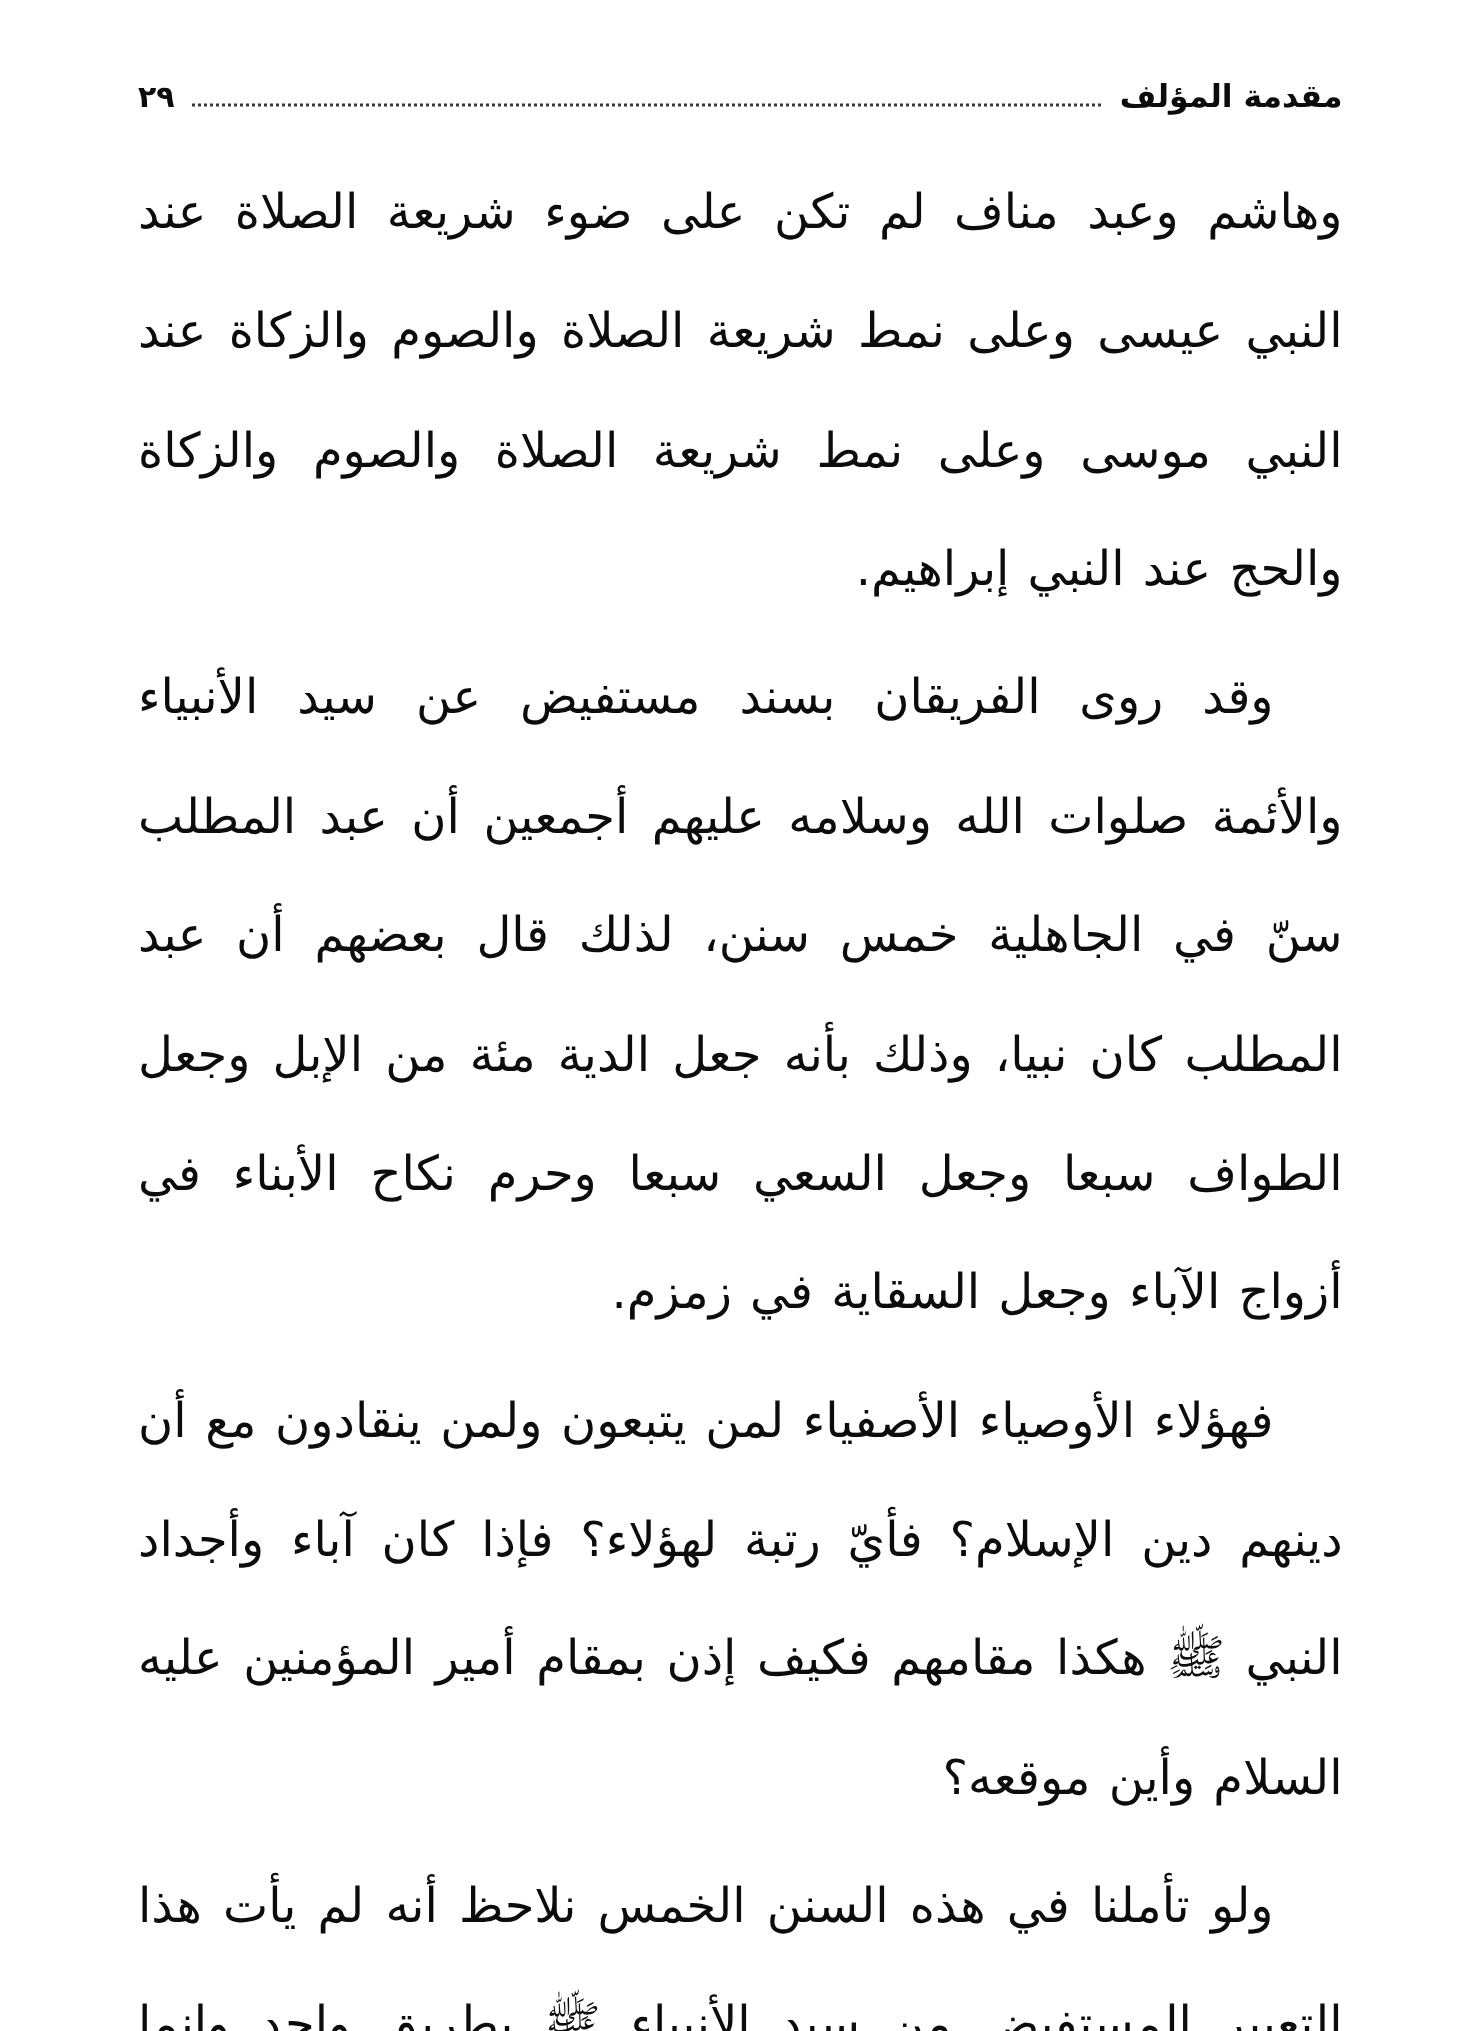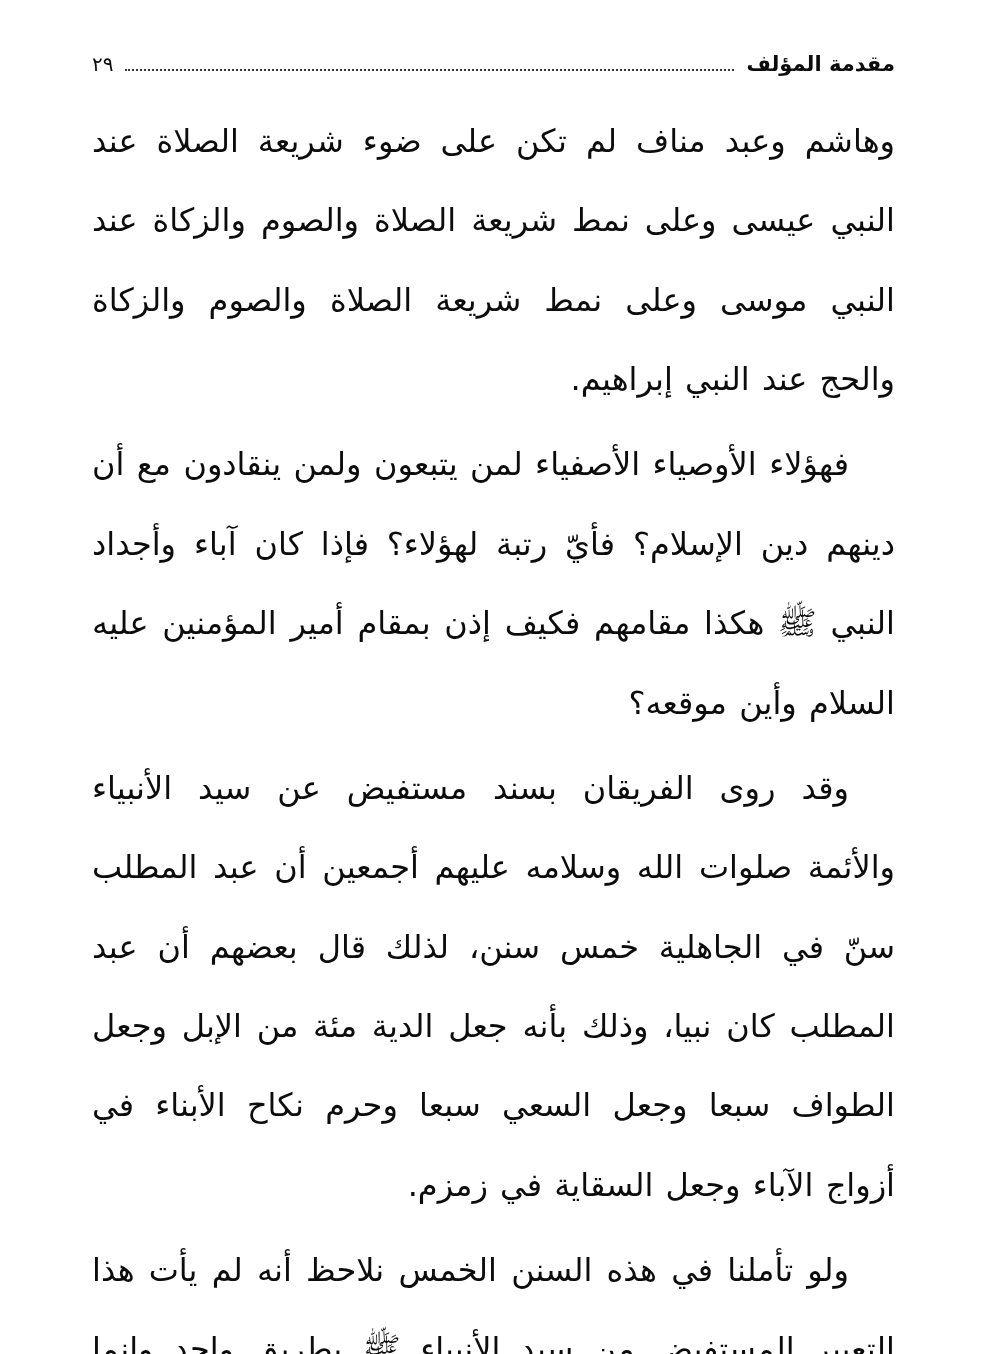--- a/index.html
+++ b/index.html
@@ -43,21 +43,21 @@
 
   .dotted-leader {
     flex: 1;
     height: 1px;
     border-bottom: 2.5px dotted #3a3a3a;
     margin: 0 6px 5px 6px;
   }
 
   .page-number {
     font-size: 20px;
-    font-weight: normal;
+    font-weight: bold;
     white-space: nowrap;
     padding-right: 6px;
   }
 
   
   .body-text {
     direction: rtl;
   }
 
   .para {
@@ -81,23 +81,23 @@
   <header class="page-header">
     <span class="header-title">مقدمة المؤلف</span>
     <span class="dotted-leader"></span>
     <span class="page-number">٢٩</span>
   </header>
 
   <main class="body-text">
 
     <p class="para">وهاشم وعبد مناف لم تكن على ضوء شريعة الصلاة عند النبي عيسى وعلى نمط شريعة الصلاة والصوم والزكاة عند النبي موسى وعلى نمط شريعة الصلاة والصوم والزكاة والحج عند النبي إبراهيم.</p>
 
+    <p class="para indent">وقد روى الفريقان بسند مستفيض عن سيد الأنبياء والأئمة صلوات الله وسلامه عليهم أجمعين أن عبد المطلب سنّ في الجاهلية خمس سنن، لذلك قال بعضهم أن عبد المطلب كان نبيا، وذلك بأنه جعل الدية مئة من الإبل وجعل الطواف سبعا وجعل السعي سبعا وحرم نكاح الأبناء في أزواج الآباء وجعل السقاية في زمزم.</p>
+
     <p class="para indent">فهؤلاء الأوصياء الأصفياء لمن يتبعون ولمن ينقادون مع أن دينهم دين الإسلام؟ فأيّ رتبة لهؤلاء؟ فإذا كان آباء وأجداد النبي ﷺ هكذا مقامهم فكيف إذن بمقام أمير المؤمنين عليه السلام وأين موقعه؟</p>
-
-    <p class="para indent">وقد روى الفريقان بسند مستفيض عن سيد الأنبياء والأئمة صلوات الله وسلامه عليهم أجمعين أن عبد المطلب سنّ في الجاهلية خمس سنن، لذلك قال بعضهم أن عبد المطلب كان نبيا، وذلك بأنه جعل الدية مئة من الإبل وجعل الطواف سبعا وجعل السعي سبعا وحرم نكاح الأبناء في أزواج الآباء وجعل السقاية في زمزم.</p>
 
     <p class="para indent">
       <span>ولو تأملنا في هذه السنن الخمس نلاحظ أنه لم يأت هذا التعبير المستفيض من سيد الأنبياء ﷺ بطريق واحد وإنما بطرق مستفيضة عند الفريقين أن عبد المطلب قد سنّ خمس سنن أمضاها الله في الإسلام ولم يقل سيد الأنبياء أمضيتها أنا، وإنما قال: </span>
     </p>
 
   </main>
 
 </div>
 
 </body></html>

